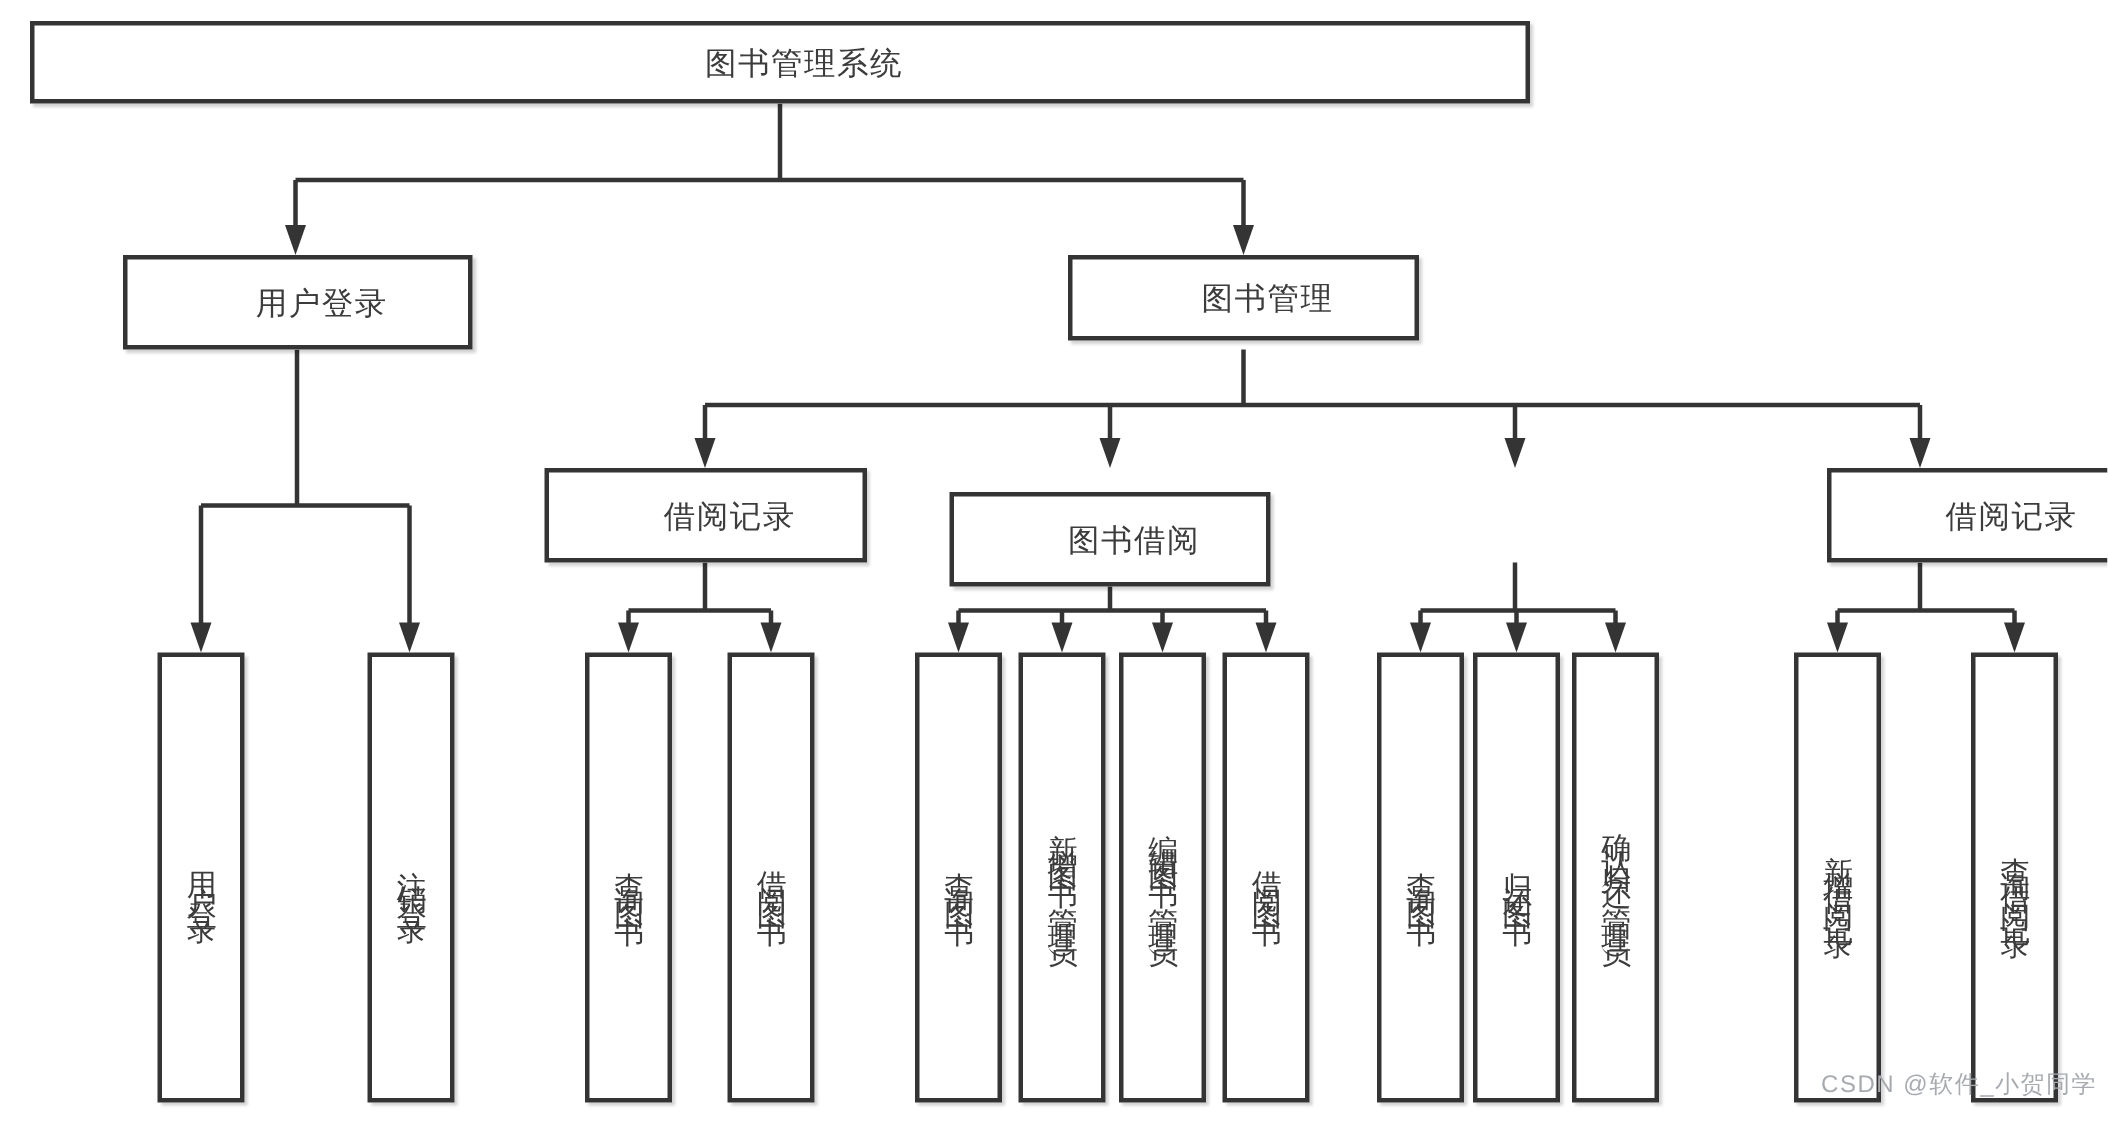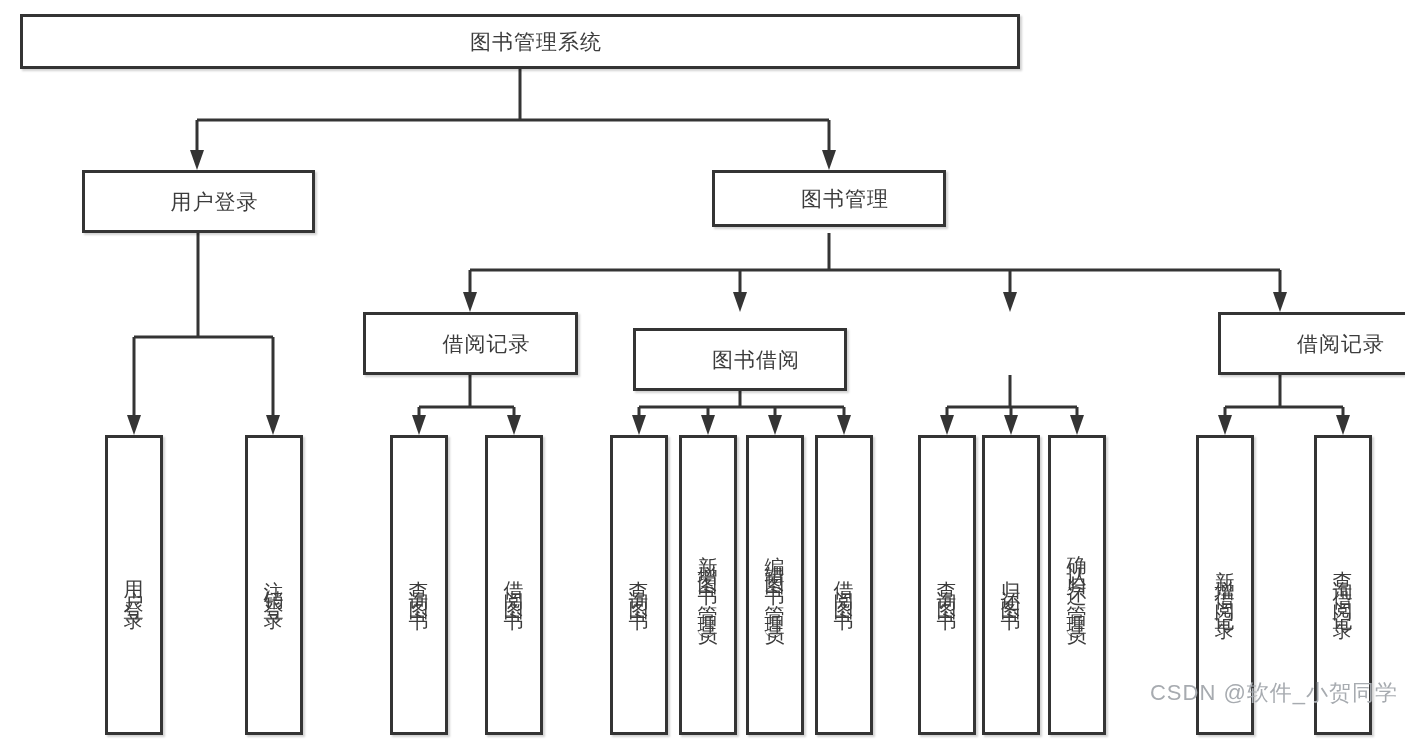--- a/index.html
+++ b/index.html
@@ -27,22 +27,22 @@
   .vbox{font-size:20px;}
   .vbox .vtext{
     writing-mode:vertical-rl;
     text-orientation:mixed;
     letter-spacing:10px;
     line-height:1;
     white-space:nowrap;
   }
   .watermark{
     position:absolute;
-    right:7px;top:678px;
-    font-size:22px;
+    right:7px;top:713px;
+    font-size:16px;
     color:#a7abb0;
     letter-spacing:1px;
     white-space:nowrap;
   }
 </style>
 </head>
 <body>
 
 <div class="stage">
 

